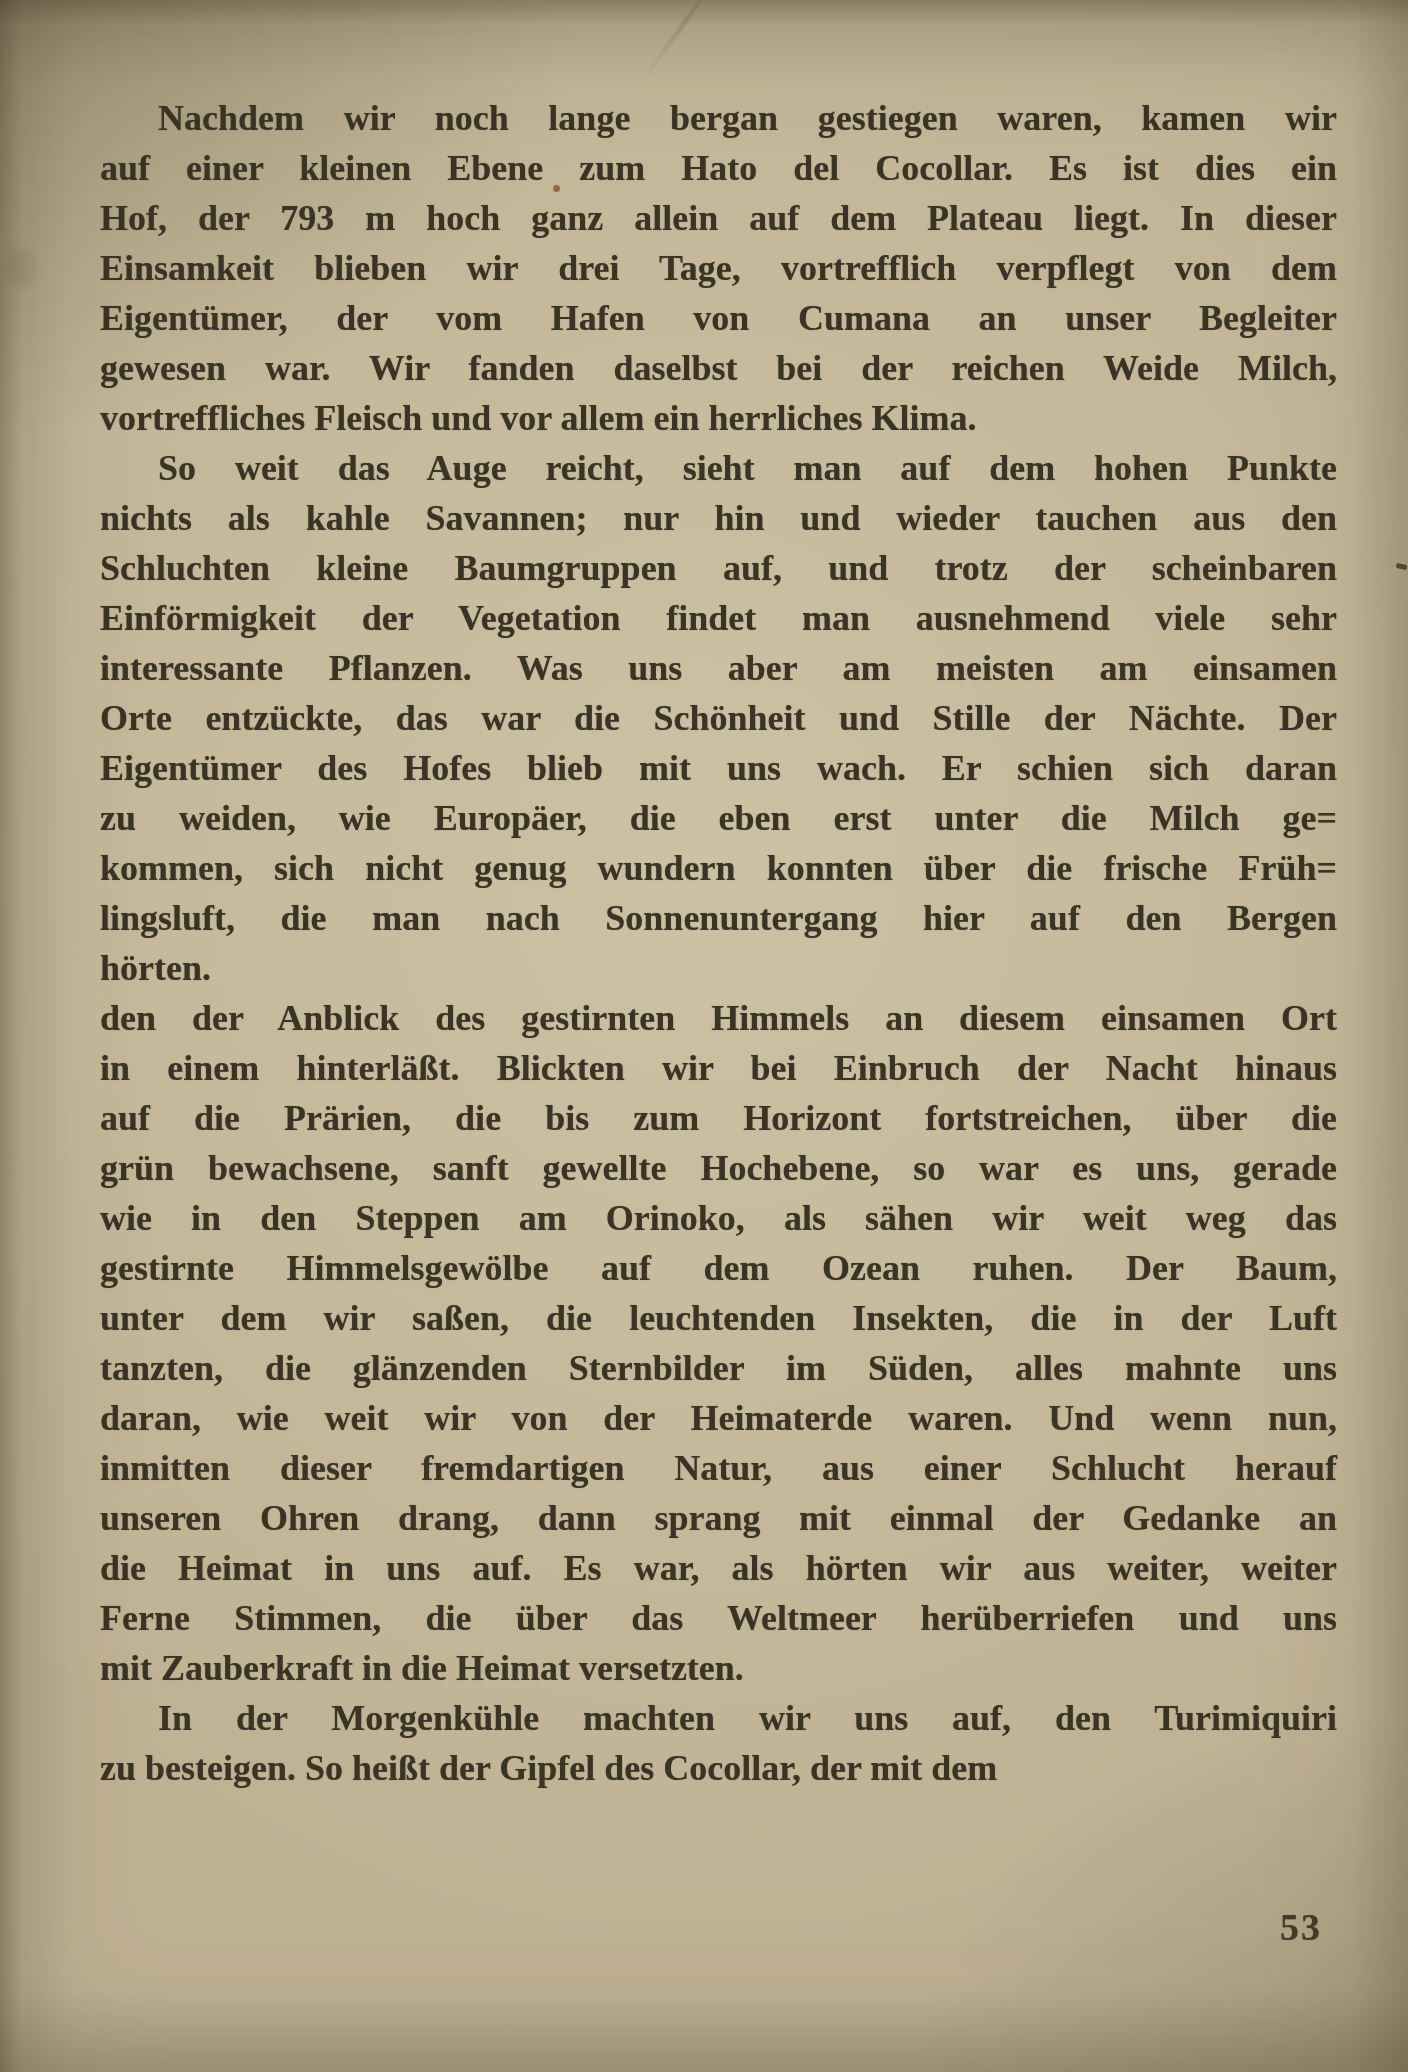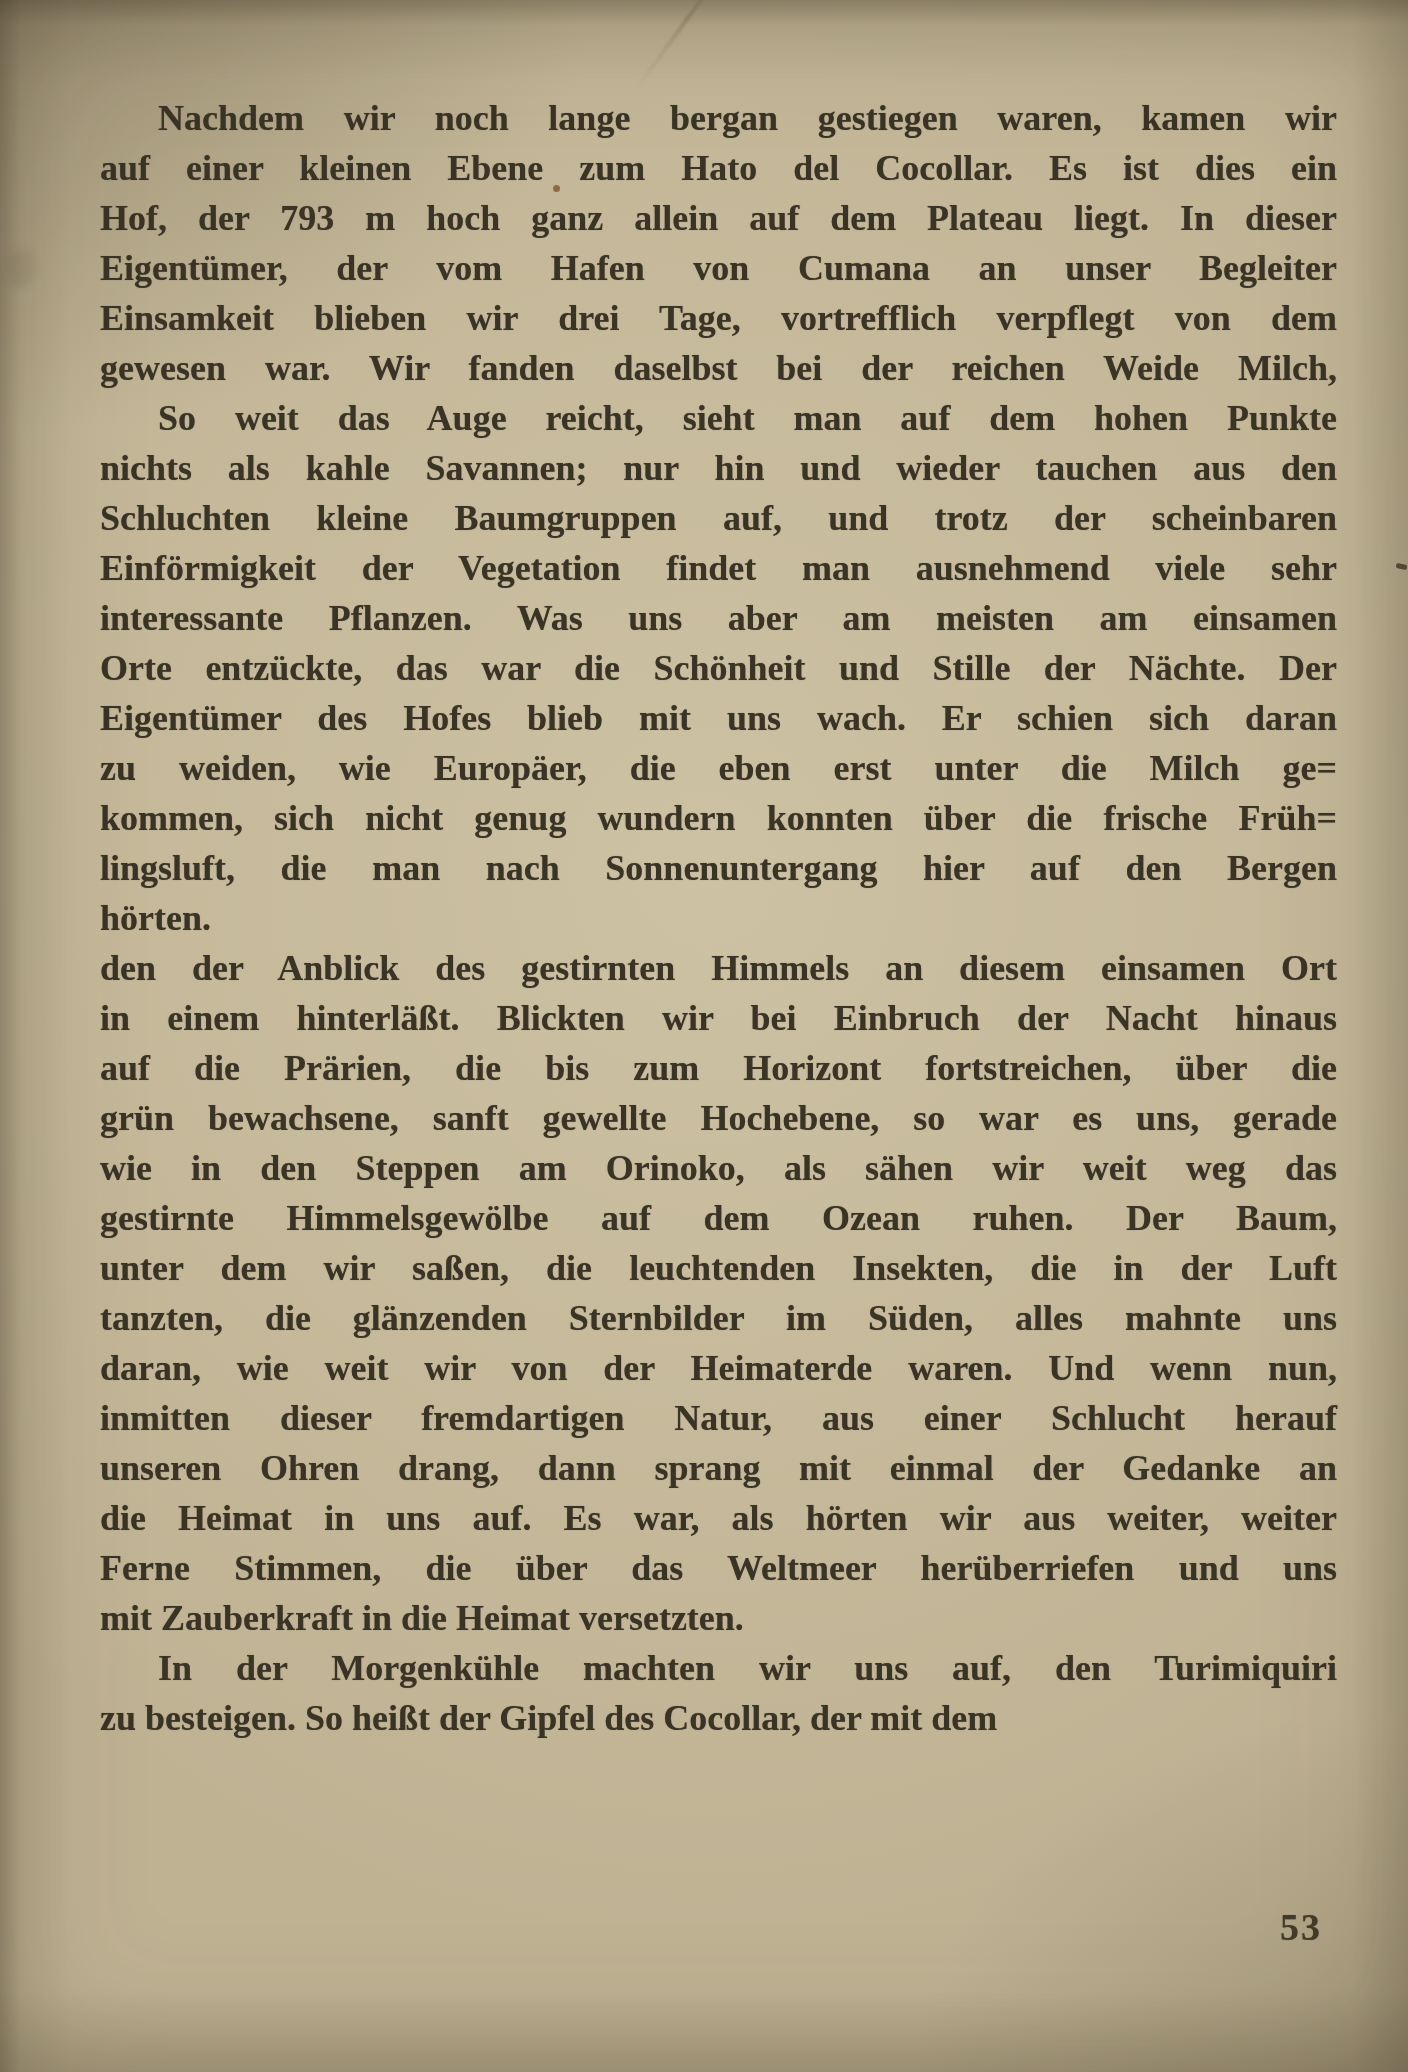--- a/index.html
+++ b/index.html
@@ -126,23 +126,24 @@
 <div class="page">
   <div class="scratch"></div>
   <div class="blotch"></div>
   <div class="speck-rust"></div>
   <div class="speck-edge"></div>
 
   <main class="text-block">
       <div class="line indent">Nachdem wir noch lange bergan gestiegen waren, kamen wir</div>
       <div class="line">auf einer kleinen Ebene zum Hato del Cocollar. Es ist dies ein</div>
       <div class="line">Hof, der 793 m hoch ganz allein auf dem Plateau liegt. In dieser</div>
+      <div class="line">Einsamkeit blieben wir drei Tage, vortrefflich verpflegt von dem</div>
       <div class="line">Eigentümer, der vom Hafen von Cumana an unser Begleiter</div>
-      <div class="line">Einsamkeit blieben wir drei Tage, vortrefflich verpflegt von dem</div>
       <div class="line">gewesen war. Wir fanden daselbst bei der reichen Weide Milch,</div>
+      <div class="line para-end">vortreffliches Fleisch und vor allem ein herrliches Klima.</div>
       <div class="line indent">So weit das Auge reicht, sieht man auf dem hohen Punkte</div>
       <div class="line">nichts als kahle Savannen; nur hin und wieder tauchen aus den</div>
       <div class="line">Schluchten kleine Baumgruppen auf, und trotz der scheinbaren</div>
       <div class="line">Einförmigkeit der Vegetation findet man ausnehmend viele sehr</div>
       <div class="line">interessante Pflanzen. Was uns aber am meisten am einsamen</div>
       <div class="line">Orte entzückte, das war die Schönheit und Stille der Nächte. Der</div>
       <div class="line">Eigentümer des Hofes blieb mit uns wach. Er schien sich daran</div>
       <div class="line">zu weiden, wie Europäer, die eben erst unter die Milch ge=</div>
       <div class="line">kommen, sich nicht genug wundern konnten über die frische Früh=</div>
       <div class="line">lingsluft, die man nach Sonnenuntergang hier auf den Bergen</div>

